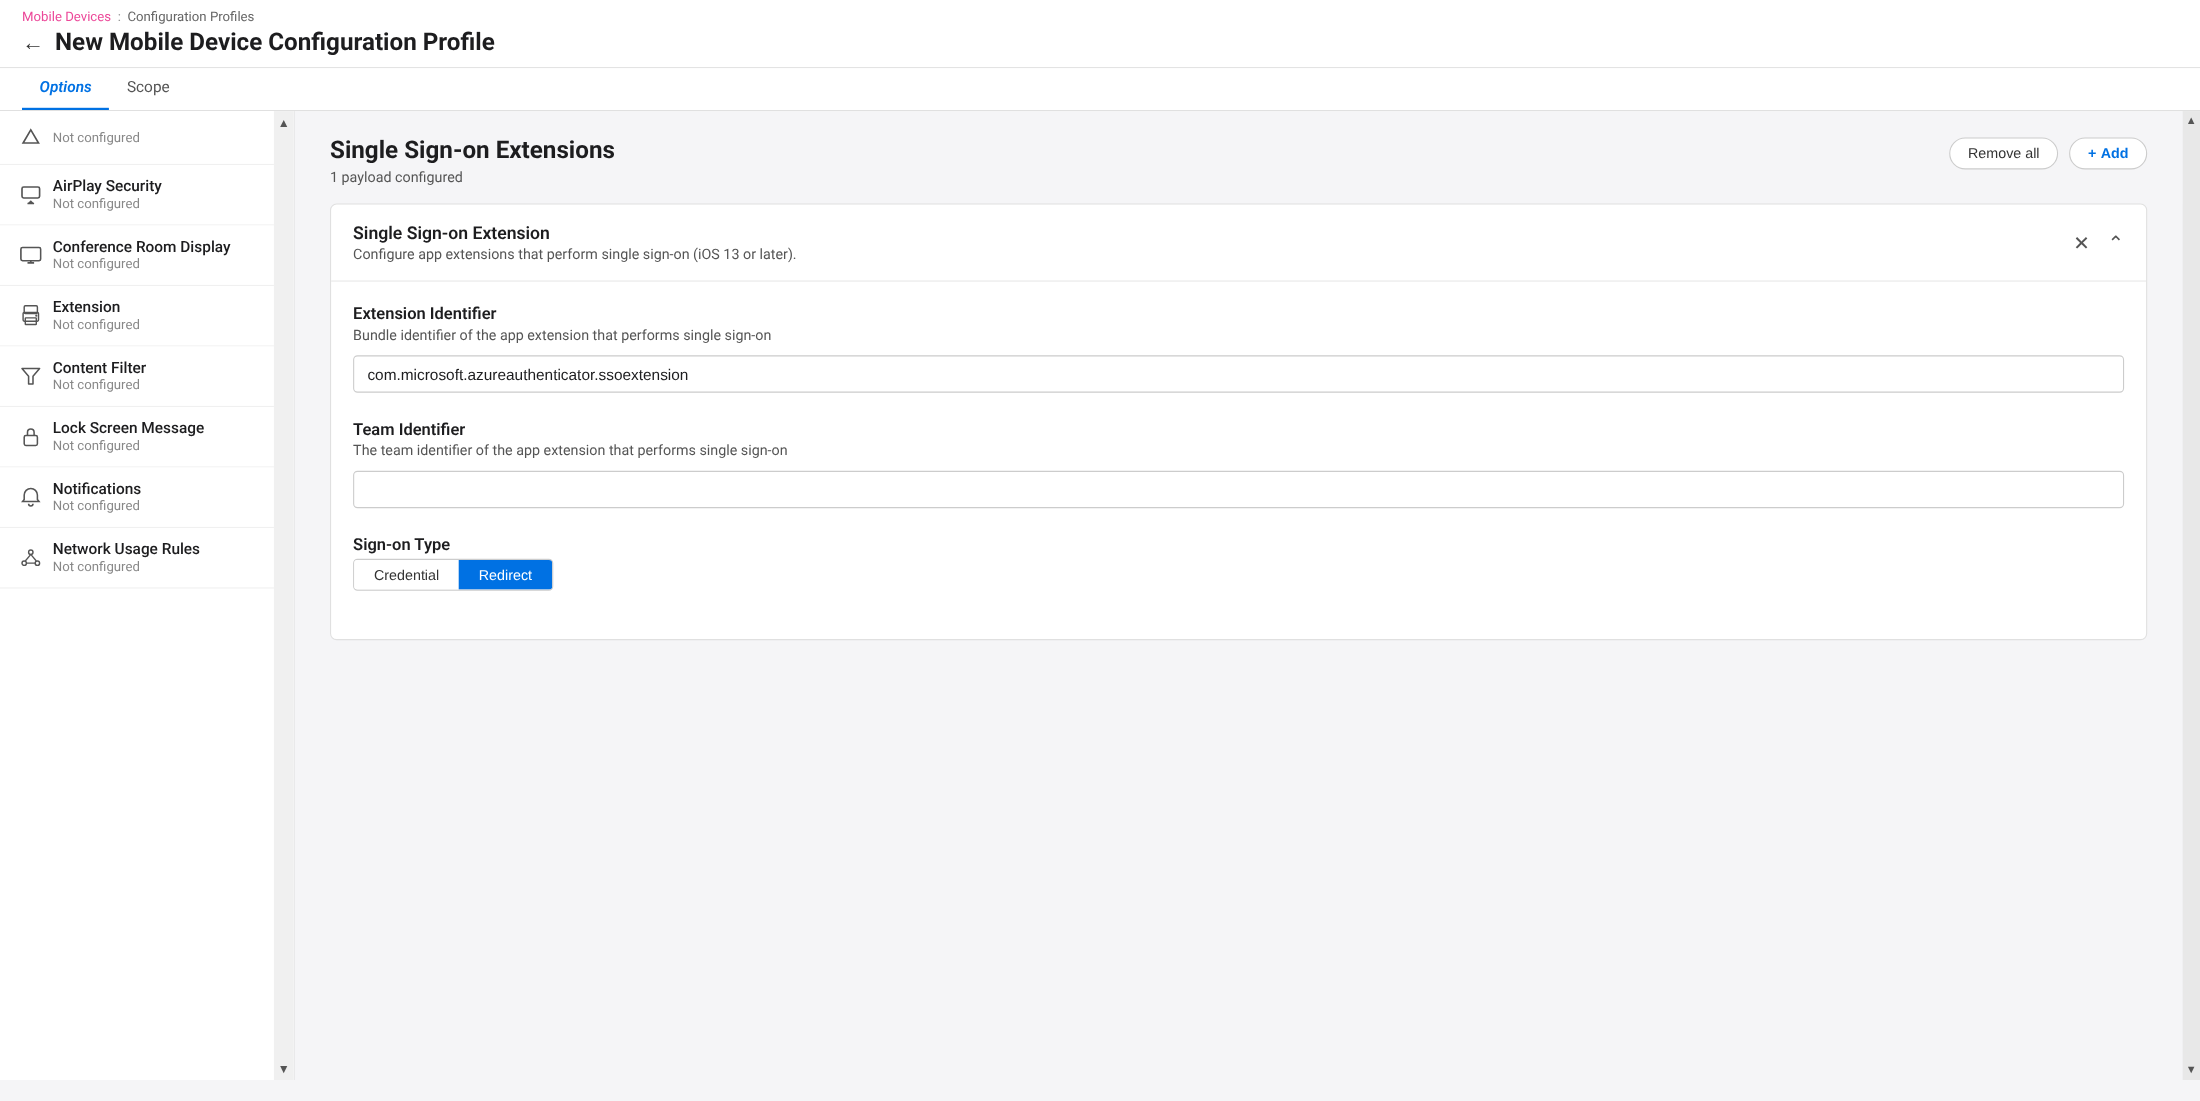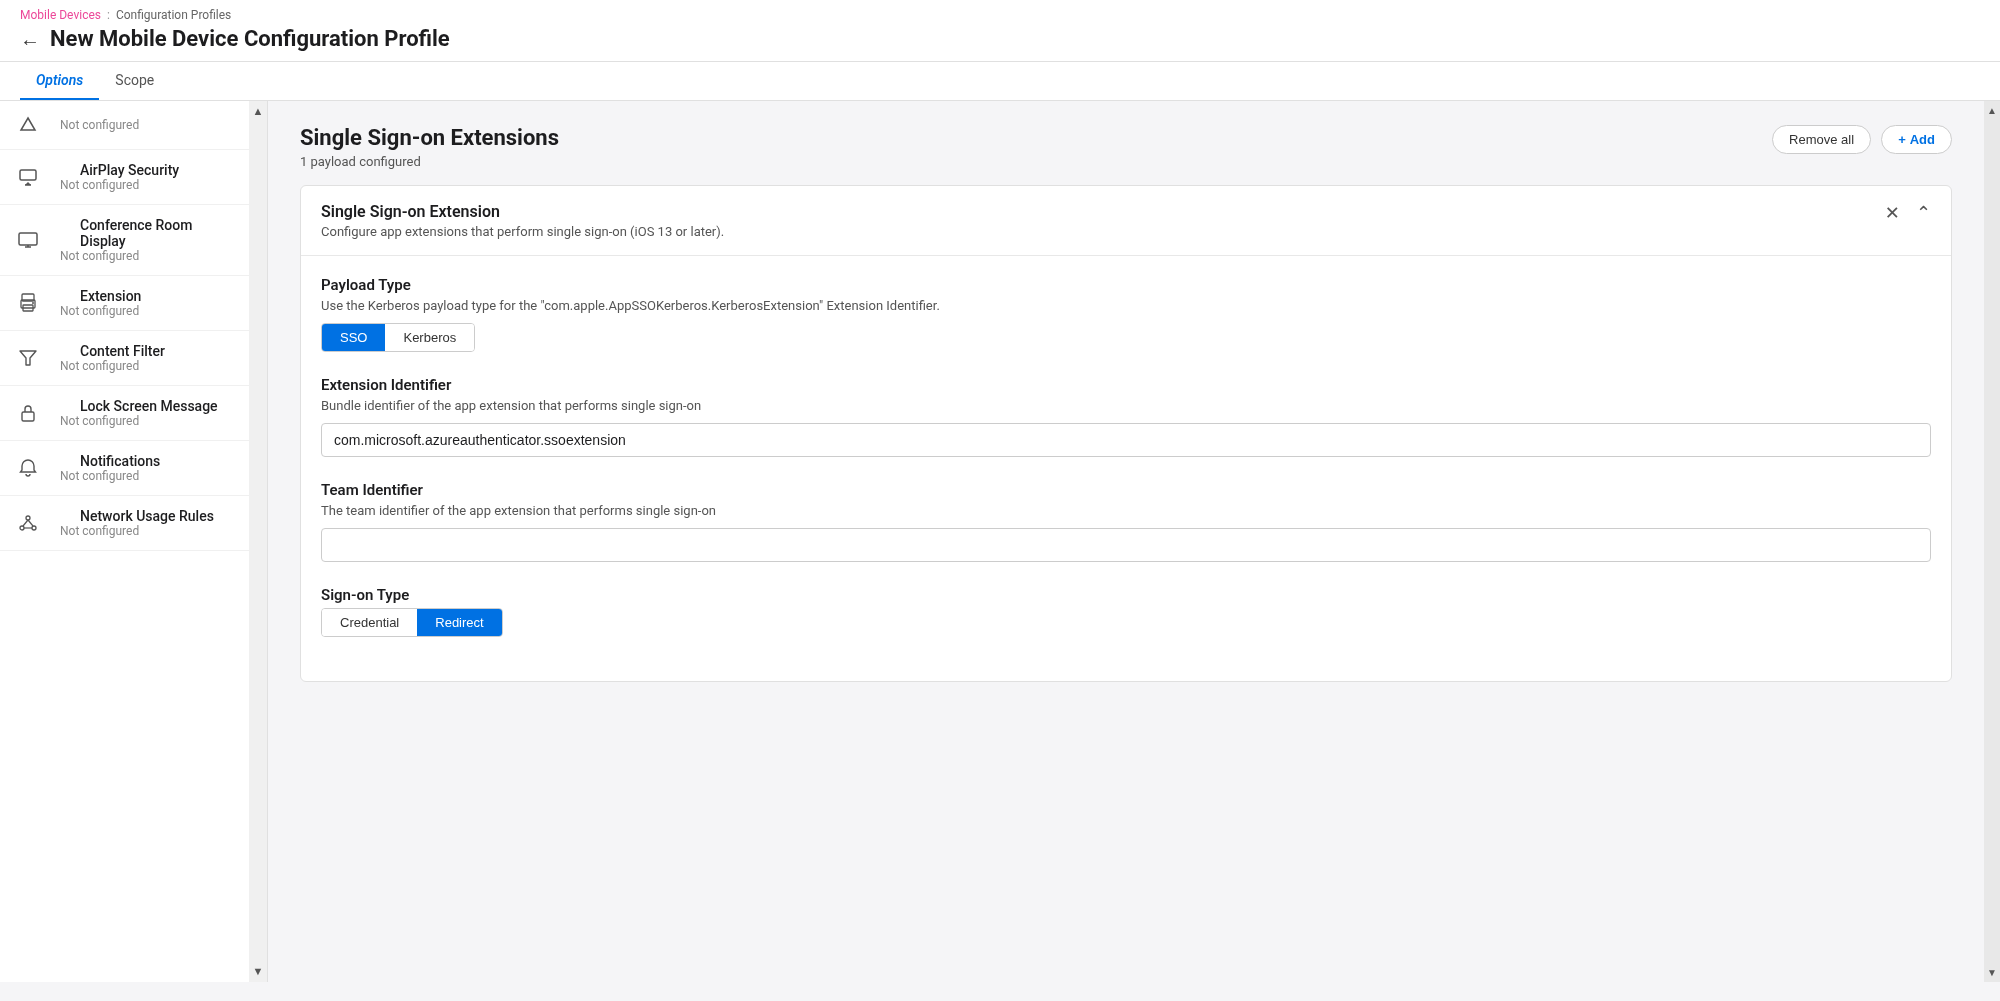--- a/index.html
+++ b/index.html
@@ -14,39 +14,39 @@
     .page-title { font-size: 22px; font-weight: 700; color: #1d1d1f; }
 
     .tabs-row { display: flex; gap: 0; border-bottom: 1px solid #e0e0e0; background: #fff; padding: 0 20px; }
     .tab { padding: 10px 16px; font-size: 14px; cursor: pointer; color: #555; border-bottom: 2px solid transparent; }
     .tab.active { color: #0071e3; border-bottom: 2px solid #0071e3; font-weight: 600; font-style: italic; }
 
     .main-layout { display: flex; height: calc(100vh - 120px); overflow: hidden; }
 
     
     .sidebar { width: 268px; min-width: 268px; background: #fff; border-right: 1px solid #e0e0e0; overflow-y: auto; position: relative; }
-    .sidebar-item { display: flex; align-items: center; gap: 20px; padding: 12px 16px; border-bottom: 1px solid #f0f0f0; cursor: pointer; background: #fff; }
+    .sidebar-item { display: flex; align-items: center; gap: 8px; padding: 12px 16px; border-bottom: 1px solid #f0f0f0; cursor: pointer; background: #fff; }
     .sidebar-item-icon { width: 24px; height: 24px; flex-shrink: 0; display: flex; align-items: center; justify-content: center; color: #555; }
     .sidebar-item-text { display: flex; flex-direction: column; }
-    .sidebar-item-label { font-size: 14px; color: #1d1d1f; font-weight: 500; margin-left: 20px; }
+    .sidebar-item-label { font-size: 14px; color: #1d1d1f; font-weight: 500; }
     .sidebar-item-sub { font-size: 12px; color: #888; }
 
     
     .main-content { flex: 1; overflow-y: auto; padding: 0; background: #f5f5f7; position: relative; }
 
     .content-header { display: flex; align-items: flex-start; justify-content: space-between; padding: 24px 32px 16px 32px; background: #f5f5f7; }
     .content-title-area { }
     .content-title { font-size: 22px; font-weight: 700; color: #1d1d1f; }
     .content-subtitle { font-size: 13px; color: #555; margin-top: 4px; }
     .header-actions { display: flex; align-items: flex-end; gap: 10px; }
     .btn-remove-all { border: 1px solid #ccc; background: #fff; border-radius: 20px; padding: 6px 16px; font-size: 13px; cursor: pointer; color: #333; }
     .btn-add { border: 1px solid #ccc; background: #fff; border-radius: 20px; padding: 6px 16px; font-size: 13px; cursor: pointer; color: #0071e3; display: flex; align-items: center; gap: 4px; font-weight: 600; }
 
     .card { background: #fff; border: 1px solid #e0e0e0; border-radius: 6px; margin: 0 32px 20px 32px; }
-    .card-header { display: flex; align-items: flex-start; justify-content: space-between; padding: 16px 20px; border-bottom: 1px solid #e8e8e8; }
+    .card-header { display: flex; align-items: center; justify-content: space-between; padding: 16px 20px; border-bottom: 1px solid #e8e8e8; }
     .card-title { font-size: 16px; font-weight: 600; color: #1d1d1f; }
     .card-desc { font-size: 13px; color: #555; margin-top: 3px; }
     .card-header-actions { display: flex; align-items: center; gap: 16px; }
     .icon-btn { background: none; border: none; cursor: pointer; color: #555; font-size: 18px; }
 
     .card-body { padding: 20px 20px; }
 
     .field-section { margin-bottom: 24px; }
     .field-label { font-size: 15px; font-weight: 600; color: #1d1d1f; margin-bottom: 4px; }
     .field-desc { font-size: 13px; color: #555; margin-bottom: 10px; }
@@ -226,28 +226,20 @@
           <div class="card-desc">Configure app extensions that perform single sign-on (iOS 13 or later).</div>
         </div>
         <div class="card-header-actions">
           <button class="icon-btn">✕</button>
           <button class="icon-btn">⌃</button>
         </div>
       </div>
 
       <div class="card-body">
 
-        <div class="field-section">
-          <div class="field-label">Payload Type</div>
-          <div class="field-desc">Use the Kerberos payload type for the "com.apple.AppSSOKerberos.KerberosExtension" Extension Identifier.</div>
-          <div class="toggle-group">
-            <button class="toggle-btn active">SSO</button>
-            <button class="toggle-btn">Kerberos</button>
-          </div>
-        </div>
 
         <div class="field-section">
           <div class="field-label">Extension Identifier</div>
           <div class="field-desc">Bundle identifier of the app extension that performs single sign-on</div>
           <input type="text" class="text-input" value="com.microsoft.azureauthenticator.ssoextension" style="">
         </div>
 
         <div class="field-section">
           <div class="field-label">Team Identifier</div>
           <div class="field-desc">The team identifier of the app extension that performs single sign-on</div>

